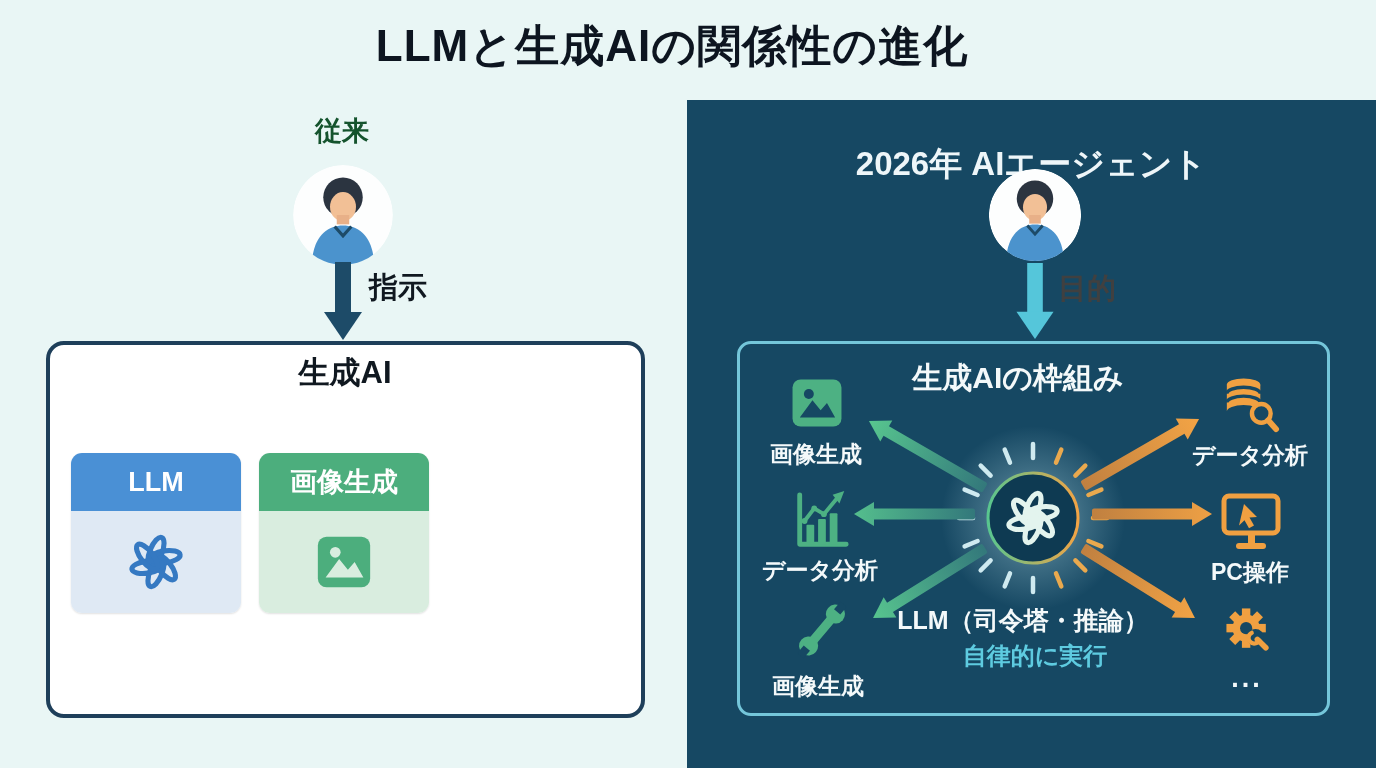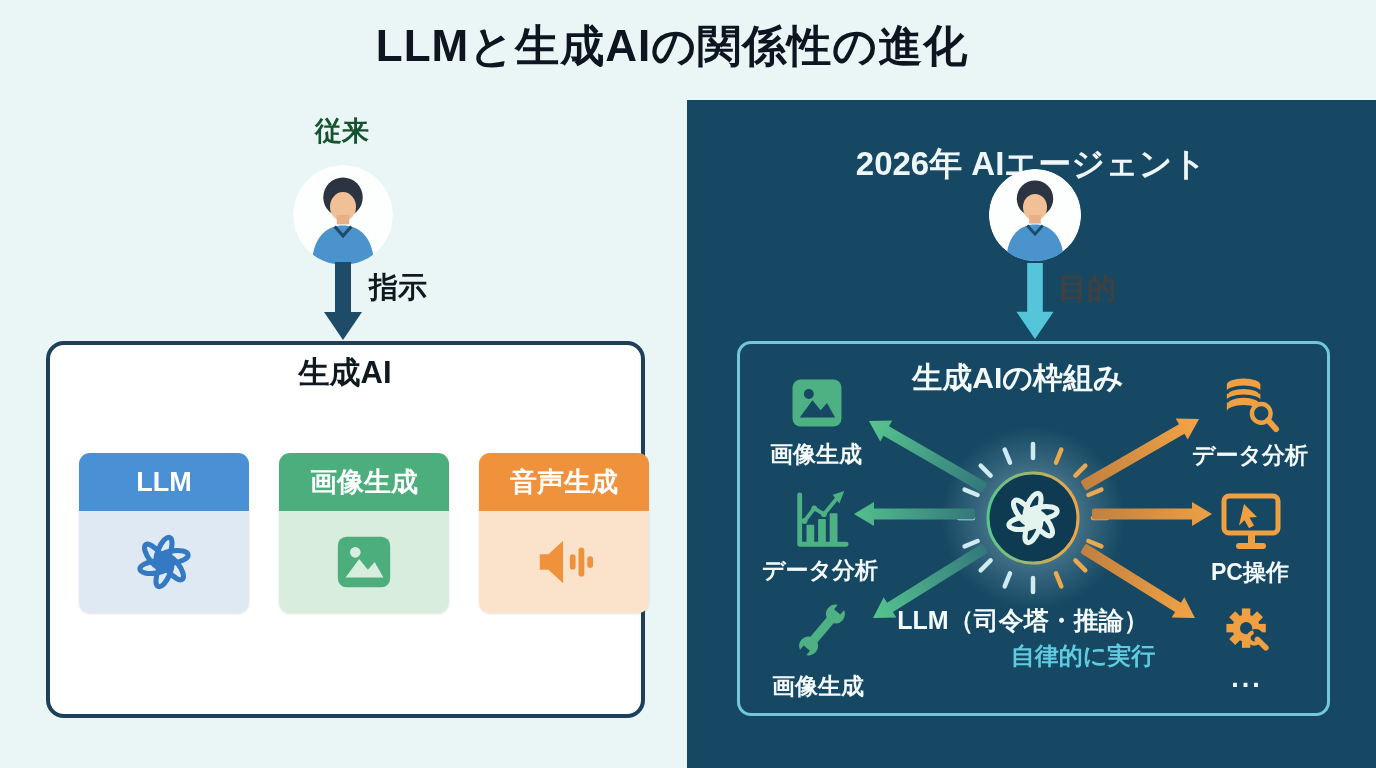--- a/index.html
+++ b/index.html
@@ -6,33 +6,33 @@
   .stage{position:relative;width:1376px;height:768px;overflow:hidden;
     background:#e9f6f5;font-family:"Liberation Sans","DejaVu Sans",sans-serif;}
   .abs{position:absolute;}
   .ctr{transform:translate(-50%,-50%);white-space:nowrap;}
   .main-title{left:672px;top:46px;font-size:44px;font-weight:800;color:#0d1520;letter-spacing:1px;}
   .lhead{left:342px;top:131px;font-size:27px;font-weight:800;color:#14532d;}
   .alabel{font-size:29px;font-weight:800;color:#101820;}
   .left-box{left:46px;top:341px;width:599px;height:377px;background:#ffffff;
     border:4px solid #1e3f5a;border-radius:18px;box-sizing:border-box;}
   .lbox-title{left:345px;top:373px;font-size:31px;font-weight:800;color:#101820;}
-  .cards{left:71px;top:453px;display:flex;gap:30px;margin-left:8px;}
+  .cards{left:71px;top:453px;display:flex;gap:18px;}
   .card{width:170px;height:160px;border-radius:11px;overflow:hidden;box-shadow:0 1px 2px rgba(0,0,0,.12);}
   .card-head{height:58px;display:flex;align-items:center;justify-content:center;
     color:#ffffff;font-size:27px;font-weight:700;}
   .card-body{height:102px;display:flex;align-items:center;justify-content:center;}
   .panel-dark{left:687px;top:100px;width:689px;height:668px;background:#164863;}
   .rhead{left:1031px;top:130px;font-size:33px;font-weight:700;color:#eef6f9;margin-top:34px;}
   .rlabel{color:#404040;}
   .right-box{left:737px;top:341px;width:593px;height:375px;border:3px solid #74c6da;
     border-radius:14px;box-sizing:border-box;}
   .node-lbl{font-size:23px;font-weight:700;color:#f4f9fa;}
   .hub-lbl{font-size:25px;font-weight:700;color:#f4f9fa;}
-  .sub-lbl{font-size:24px;font-weight:700;color:#5ecbe0;margin-left:48px;}
+  .sub-lbl{font-size:24px;font-weight:700;color:#5ecbe0;}
   .dots-lbl{font-size:27px;font-weight:800;color:#f4f9fa;letter-spacing:3px;}
   .rbox-title{left:1018px;top:378px;font-size:30px;font-weight:800;color:#f4f9fa;text-align:center;}
   svg{display:block;}
 </style>
 </head>
 <body>
 
 <svg width="0" height="0" style="position:absolute" aria-hidden="true">
   <defs>
     <clipPath id="avclip">
@@ -148,28 +148,20 @@
         <svg width="64" height="64" style="--ink:#3579c2">
           <use href="#sym-knot"></use>
         </svg>
       </div>
     </div>
     <div class="card">
       <div class="card-head" style="background:#4cae7d">画像生成</div>
       <div class="card-body" style="background:#d9eddf">
         <svg width="62" height="62" style="--ink:#4cae7d;--cut:#d9eddf">
           <use href="#sym-image"></use>
-        </svg>
-      </div>
-    </div>
-    <div class="card">
-      <div class="card-head" style="background:#f0923c">音声生成</div>
-      <div class="card-body" style="background:#fbe3cb">
-        <svg width="62" height="62" style="--ink:#f0923c">
-          <use href="#sym-speaker"></use>
         </svg>
       </div>
     </div>
   </div>
 
   <div class="abs panel-dark"></div>
 
   <div class="abs ctr rhead">2026年 AIエージェント</div>
 
   <svg class="abs" style="left:987px;top:167px" width="96" height="96">

